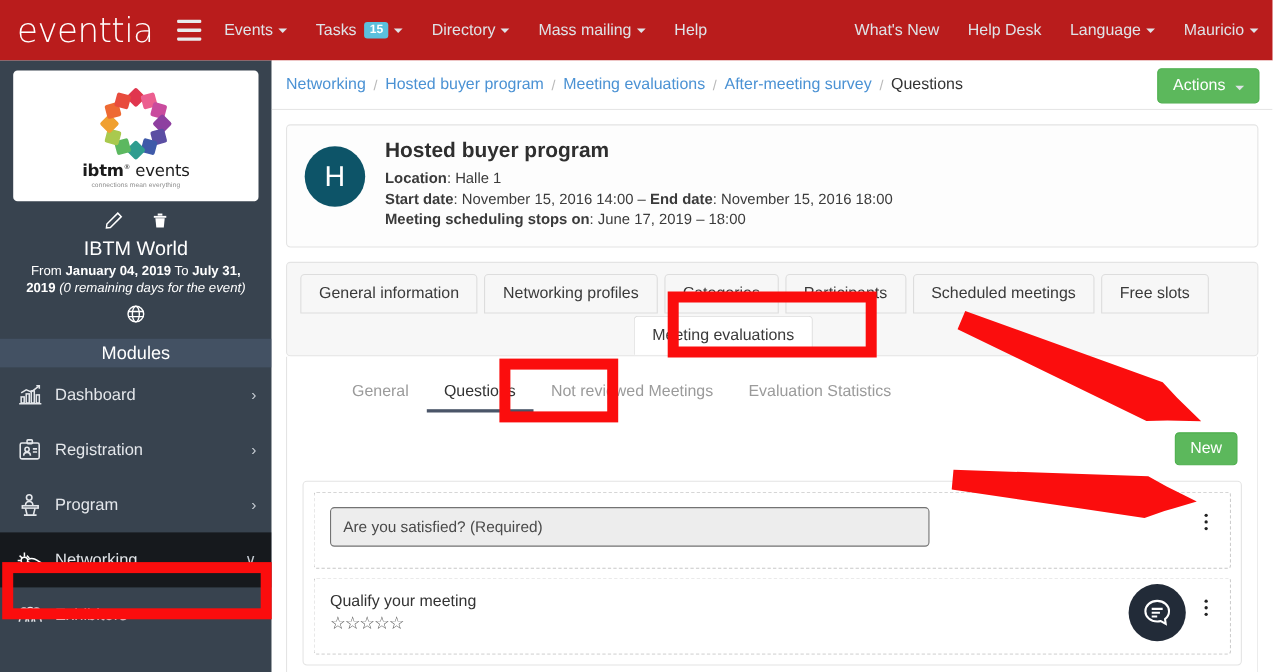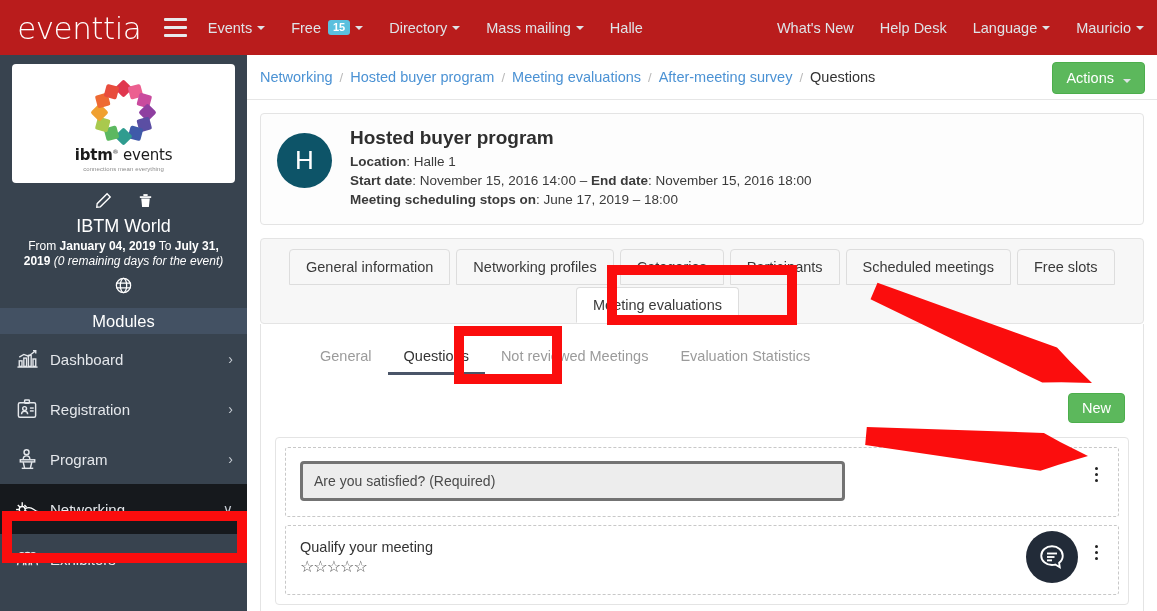--- a/index.html
+++ b/index.html
@@ -125,21 +125,21 @@
   }
   .info-title { font-size: 19px; color: #2f2f2f; font-weight: 600; margin-bottom: 3px; }
   .info-line { font-size: 13.5px; color: #3b3b3b; line-height: 19px; }
   .info-line b { font-weight: 700; }
 
   .tabcard {
     margin: 13px 13px 0 13px; border: 1px solid #e4e4e4; border-radius: 4px;
     background: #f7f7f7; padding: 10px 12px 0 12px; position: relative;
     min-height: 75px;
   }
-  .tabrow { display:flex; flex-wrap: wrap; gap: 6px 6px; margin-left: 16px; }
+  .tabrow { display:flex; flex-wrap: wrap; gap: 6px 6px; }
   .tab {
     background: #f7f7f7; border: 1px solid #dddddd; border-bottom-color:#dddddd;
     border-radius: 4px 4px 0 0; padding: 9px 16px; font-size: 14.5px;
     color: #3a3a3a; cursor:pointer; white-space: nowrap;
   }
   .tab.sel { background: #ffffff; border-bottom-color: #ffffff; }
   .tabrow2 { display:flex; margin-top: 2px; }
   .tabrow2 .spacer { width: 303px; flex: none; }
 
   .panel {
@@ -163,21 +163,21 @@
     margin-top: 14px; border: 1px solid #e4e4e4; border-radius: 4px;
     padding: 9px; background: #ffffff;
   }
   .qitem {
     border: 1px dashed #c8c8c8; border-radius: 3px; padding: 13px 14px;
     display:flex; align-items:flex-start; margin-bottom: 8px; min-height: 70px;
   }
   .qitem:last-child { margin-bottom: 0; }
   .qbody { flex: 1; }
   .qbox {
-    background: #ededed; border: 3px solid #737373; border-radius: 4px;
+    background: #ededed; border: 1px solid #737373; border-radius: 4px;
     padding: 9px 11px; font-size: 14px; color: #4a4a4a; max-width: 545px;
   }
   .qtext { font-size: 14.5px; color: #333333; }
   .qstars { font-size: 16px; color: #555555; letter-spacing: -1px; margin-top: 2px; }
   .kebab {
     width: 16px; display:flex; flex-direction:column; align-items:center;
     gap: 3px; cursor:pointer; padding-top: 6px; flex: none;
   }
   .kebab i { width: 3px; height: 3px; background:#222222; border-radius:50%; display:block;}
 
@@ -206,34 +206,34 @@
       <span></span>
         <span></span>
         <span></span>
     </div>
     <div class="navitems">
       <div class="navitem">
         <span>Events</span>
         <span class="caret"></span>
       </div>
       <div class="navitem">
-        <span>Free</span>
+        <span>Tasks</span>
         <span class="badge">15</span>
         <span class="caret"></span>
       </div>
       <div class="navitem">
         <span>Directory</span>
         <span class="caret"></span>
       </div>
       <div class="navitem">
         <span>Mass mailing</span>
         <span class="caret"></span>
       </div>
       <div class="navitem">
-        <span>Halle</span>
+        <span>Help</span>
       </div>
     </div>
     <div class="nav-right">
       <div class="navitem">
         <span>What's New</span>
       </div>
       <div class="navitem">
         <span>Help Desk</span>
       </div>
       <div class="navitem">

